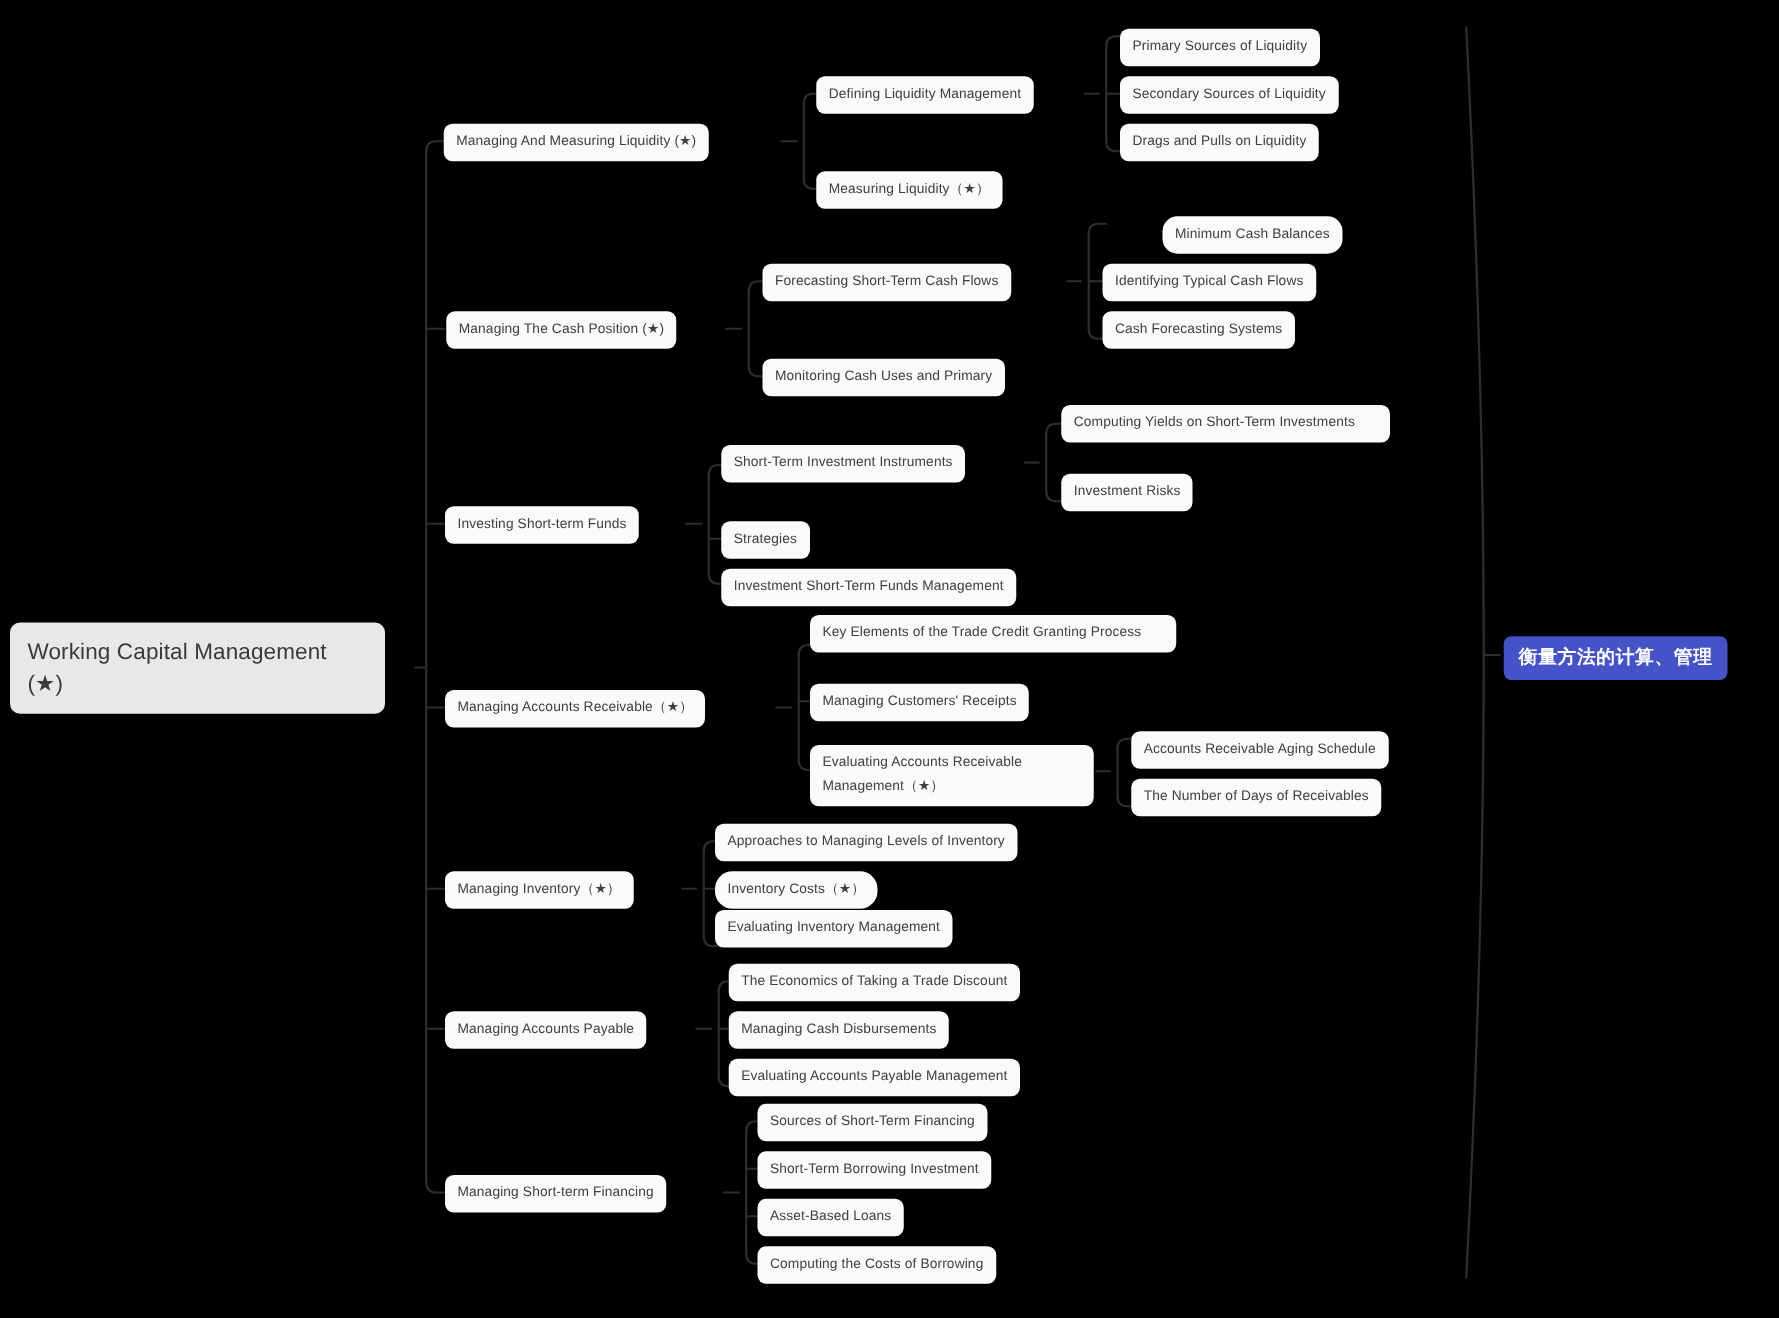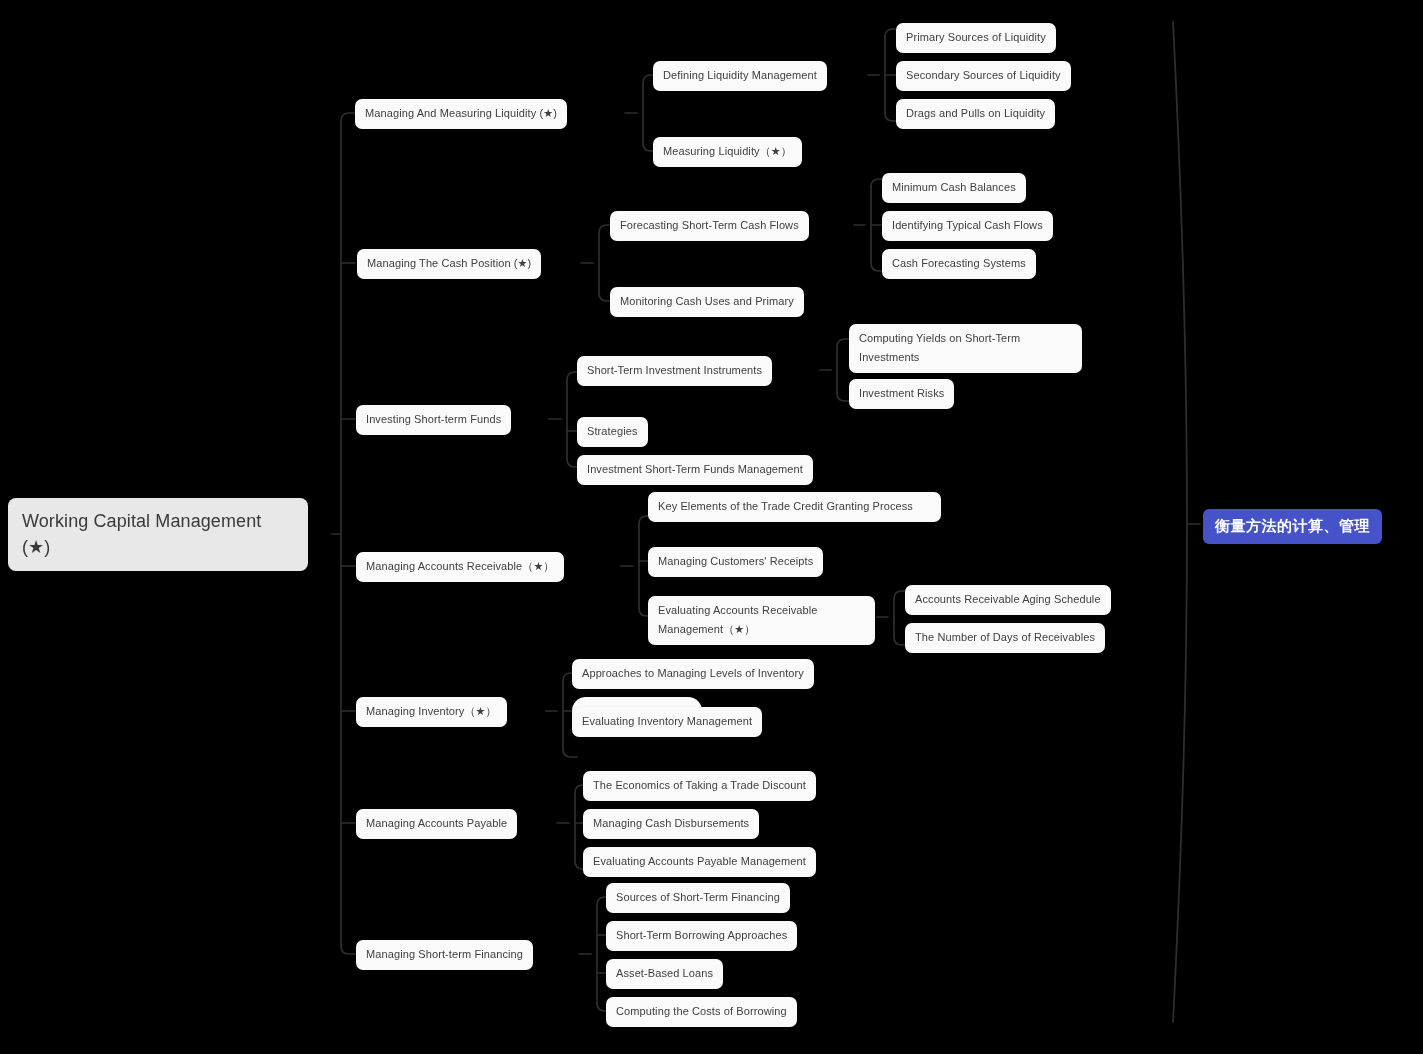--- a/index.html
+++ b/index.html
@@ -166,40 +166,40 @@
   <div class="node" style="left:653px; top:137px;">
     <span>Measuring Liquidity（★）</span>
   </div>
 
   <div class="node" style="left:357px; top:249px;">
     <span>Managing The Cash Position (★)</span>
   </div>
   <div class="node" style="left:610px; top:211px;">
     <span>Forecasting Short-Term Cash Flows</span>
   </div>
-  <div class="node" style="left:882px; top:173px;">
+  <div class="node" style="left:930px; top:173px;border-radius:12px;">
     <span>Minimum Cash Balances</span>
   </div>
   <div class="node" style="left:882px; top:211px;">
     <span>Identifying Typical Cash Flows</span>
   </div>
   <div class="node" style="left:882px; top:249px;">
     <span>Cash Forecasting Systems</span>
   </div>
   <div class="node" style="left:610px; top:287px;">
     <span>Monitoring Cash Uses and Primary</span>
   </div>
 
   <div class="node" style="left:356px; top:405px;">
     <span>Investing Short-term Funds</span>
   </div>
   <div class="node" style="left:577px; top:356px;">
     <span>Short-Term Investment Instruments</span>
   </div>
-  <div class="node wrap" style="left:849px; top:324px; width:233px;">
+  <div class="node wrap" style="left:849px; top:324px; width:263px;">
     <span>Computing Yields on Short-Term Investments</span>
   </div>
   <div class="node" style="left:849px; top:379px;">
     <span>Investment Risks</span>
   </div>
   <div class="node" style="left:577px; top:417px;">
     <span>Strategies</span>
   </div>
   <div class="node" style="left:577px; top:455px;">
     <span>Investment Short-Term Funds Management</span>
@@ -226,21 +226,21 @@
 
   <div class="node" style="left:356px; top:697px;">
     <span>Managing Inventory（★）</span>
   </div>
   <div class="node" style="left:572px; top:659px;">
     <span>Approaches to Managing Levels of Inventory</span>
   </div>
   <div class="node" style="left:572px; top:697px;border-radius:14px;">
     <span>Inventory Costs（★）</span>
   </div>
-  <div class="node" style="left:572px; top:707px;">
+  <div class="node" style="left:572px; top:728px;">
     <span>Evaluating Inventory Management</span>
   </div>
 
   <div class="node" style="left:356px; top:809px;">
     <span>Managing Accounts Payable</span>
   </div>
   <div class="node" style="left:583px; top:771px;">
     <span>The Economics of Taking a Trade Discount</span>
   </div>
   <div class="node" style="left:583px; top:809px;">
@@ -250,21 +250,21 @@
     <span>Evaluating Accounts Payable Management</span>
   </div>
 
   <div class="node" style="left:356px; top:940px;">
     <span>Managing Short-term Financing</span>
   </div>
   <div class="node" style="left:606px; top:883px;">
     <span>Sources of Short-Term Financing</span>
   </div>
   <div class="node" style="left:606px; top:921px;">
-    <span>Short-Term Borrowing Approaches</span>
+    <span>Short-Term Borrowing Investment</span>
   </div>
   <div class="node" style="left:606px; top:959px;">
     <span>Asset-Based Loans</span>
   </div>
   <div class="node" style="left:606px; top:997px;">
     <span>Computing the Costs of Borrowing</span>
   </div>
 
   <div class="node badge" style="left:1203px; top:509px;">
     <span>衡量方法的计算、管理</span>

